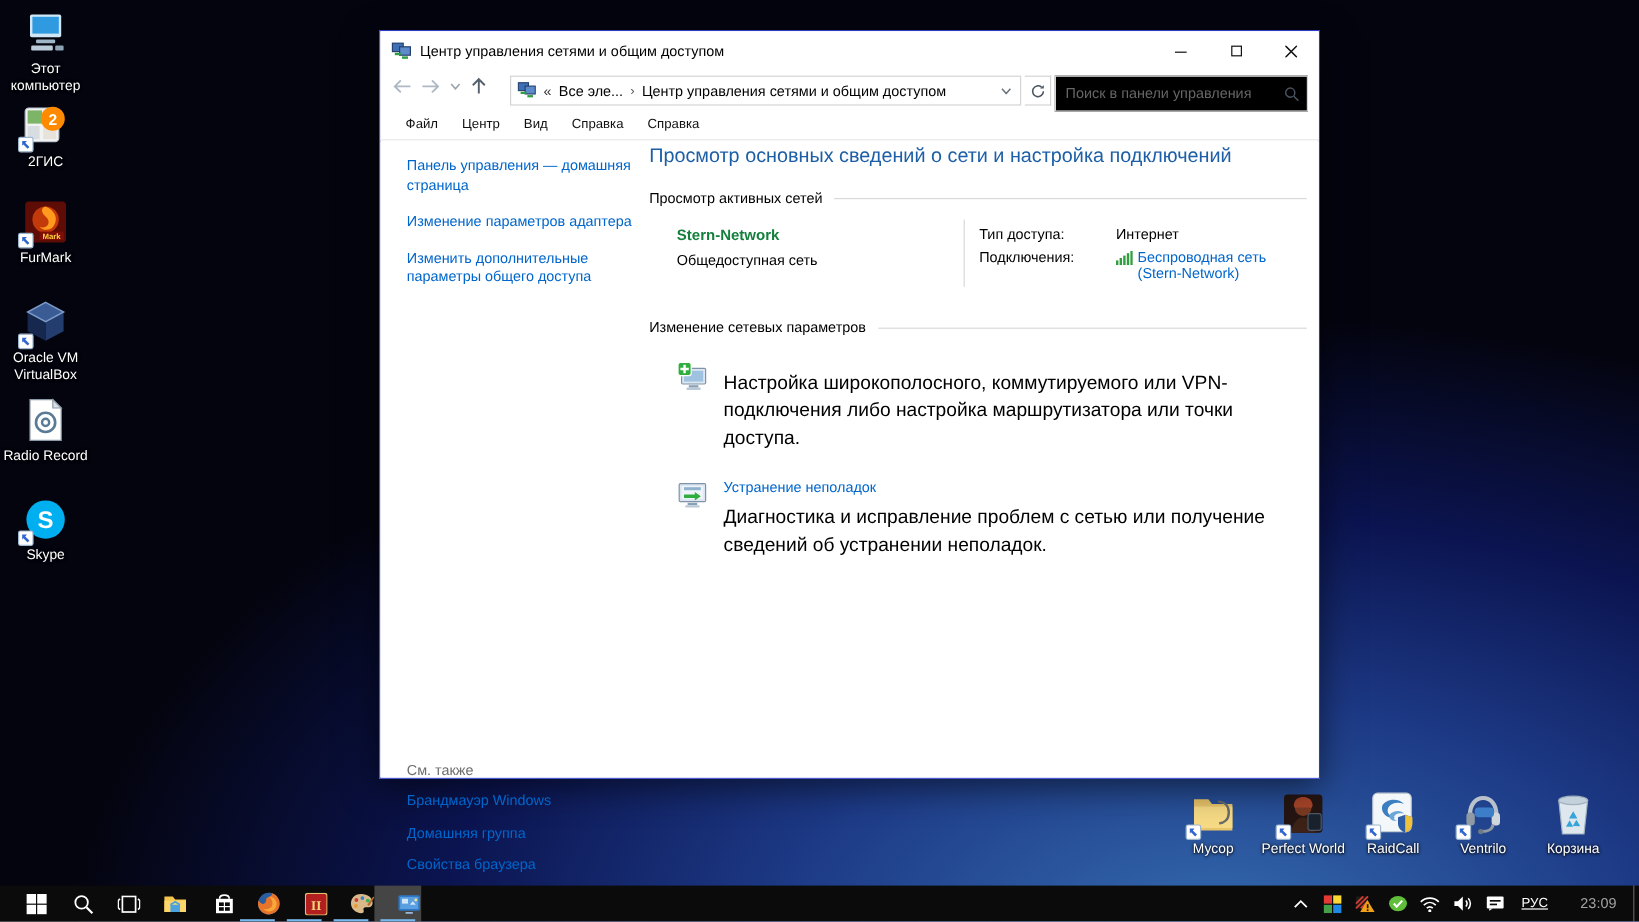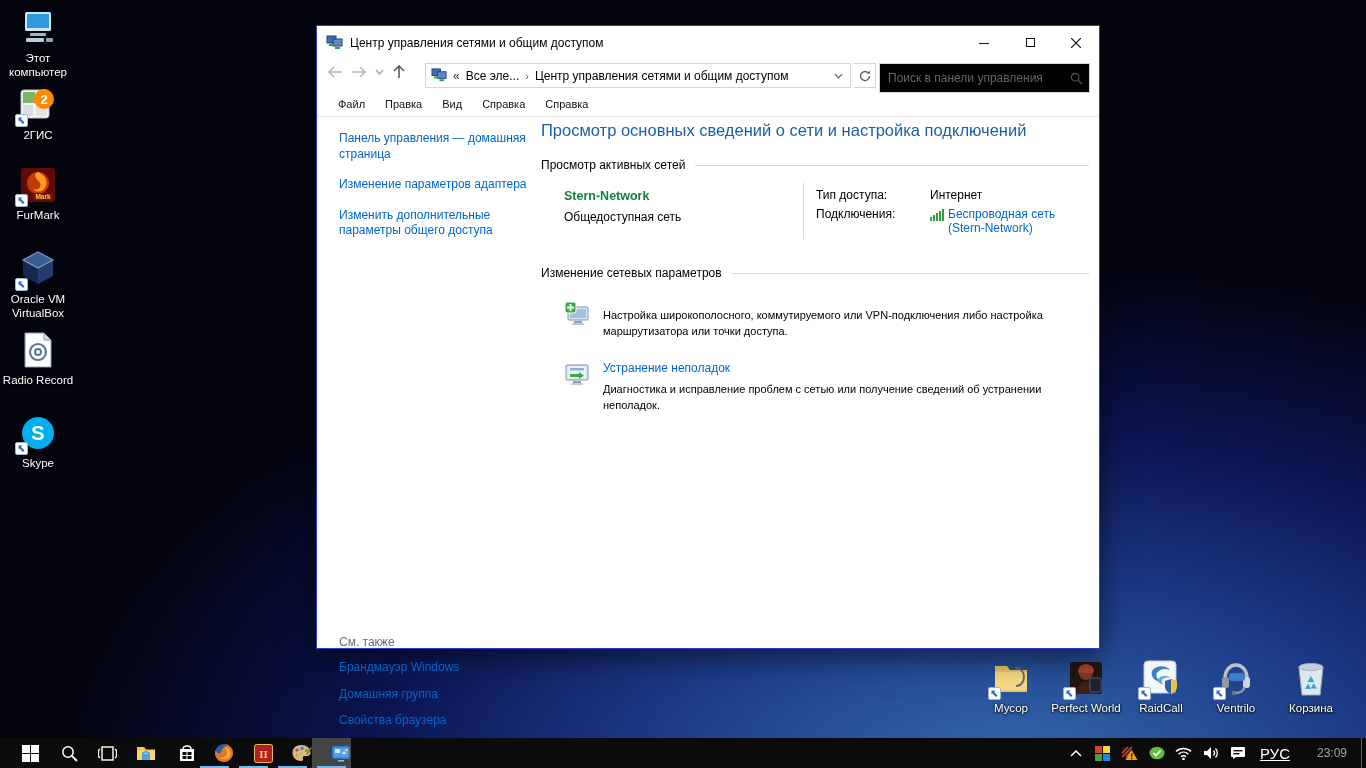--- a/index.html
+++ b/index.html
@@ -70,31 +70,31 @@
   .netright { border-left:1px solid #d9d9d9; padding-left:12px; flex:1; }
   .netrow { display:flex; font-size:12px; margin-top:5px; }
   .netrow .nlabel { width:114px; color:#000; flex:none; }
   .conlink { color:#0066cc; display:flex; gap:4px; }
   .conlink .wifi { margin-top:2px; flex:none; }
 
   .chgsec { margin-top:27px; }
   .task { display:flex; margin:21px 0 0 23px; gap:13px; }
   .task .ticon24 { width:26px; height:26px; flex:none; }
   .task .tlink { font-size:12px; color:#0066cc; cursor:pointer; }
-  .task .tdesc { font-size:11px; color:#000; margin-top:7px; line-height:1.45; max-width:540px; }
+  .task .tdesc { font-size:16px; color:#000; margin-top:7px; line-height:1.45; max-width:540px; }
 
   
   .taskbar { position:absolute; left:0; bottom:0; width:1366px; height:30px; background:#0b0b0b;
     display:flex; align-items:stretch; z-index:50; }
   .tbbtn { width:39px; display:flex; align-items:center; justify-content:flex-end; position:relative; }
   .tbbtn.running::after { content:""; position:absolute; left:5px; right:5px; bottom:0; height:2px; background:#76b9ed; }
   .tbbtn.activeapp { background:rgba(255,255,255,.24); }
   .tray { margin-left:auto; display:flex; align-items:center; gap:9px; padding-right:8px; }
   .trayicon { width:18px; height:18px; display:flex; align-items:center; justify-content:center; }
-  .lang { color:#fff; font-size:15px; padding:0 4px;text-decoration:underline; }
+  .lang { color:#fff; font-size:11px; padding:0 4px;text-decoration:underline; }
   .clock { color:#a3a3a3; font-size:12px; padding:0 6px 0 14px;text-align:center; }
   .showdesk { width:5px; border-left:1px solid rgba(255,255,255,.35); height:30px; }
 
   svg { display:block; }
 </style>
 </head>
 <body>
 
 <div class="dicon" style="left:0;top:8px">
   <div class="ic">
@@ -360,21 +360,21 @@
           <svg width="13" height="13" viewBox="0 0 13 13">
             <circle cx="5.2" cy="5.2" r="3.8" stroke="#4a5560" stroke-width="1.2" fill="none"></circle>
             <path d="M8.2 8.2 L12 12" stroke="#4a5560" stroke-width="1.3"></path>
           </svg>
         </span>
     </div>
   </div>
 
   <div class="menubar">
     <span class="mitem">Файл</span>
-    <span class="mitem">Правка</span>
+    <span class="mitem">Центр</span>
     <span class="mitem">Вид</span>
     <span class="mitem">Справка</span>
     <span class="mitem">Справка</span>
   </div>
 
   <div class="content">
 
     <div class="sidebar">
       <div class="slink">Панель управления — домашняя страница</div>
       <div class="slink">Изменение параметров адаптера</div>

